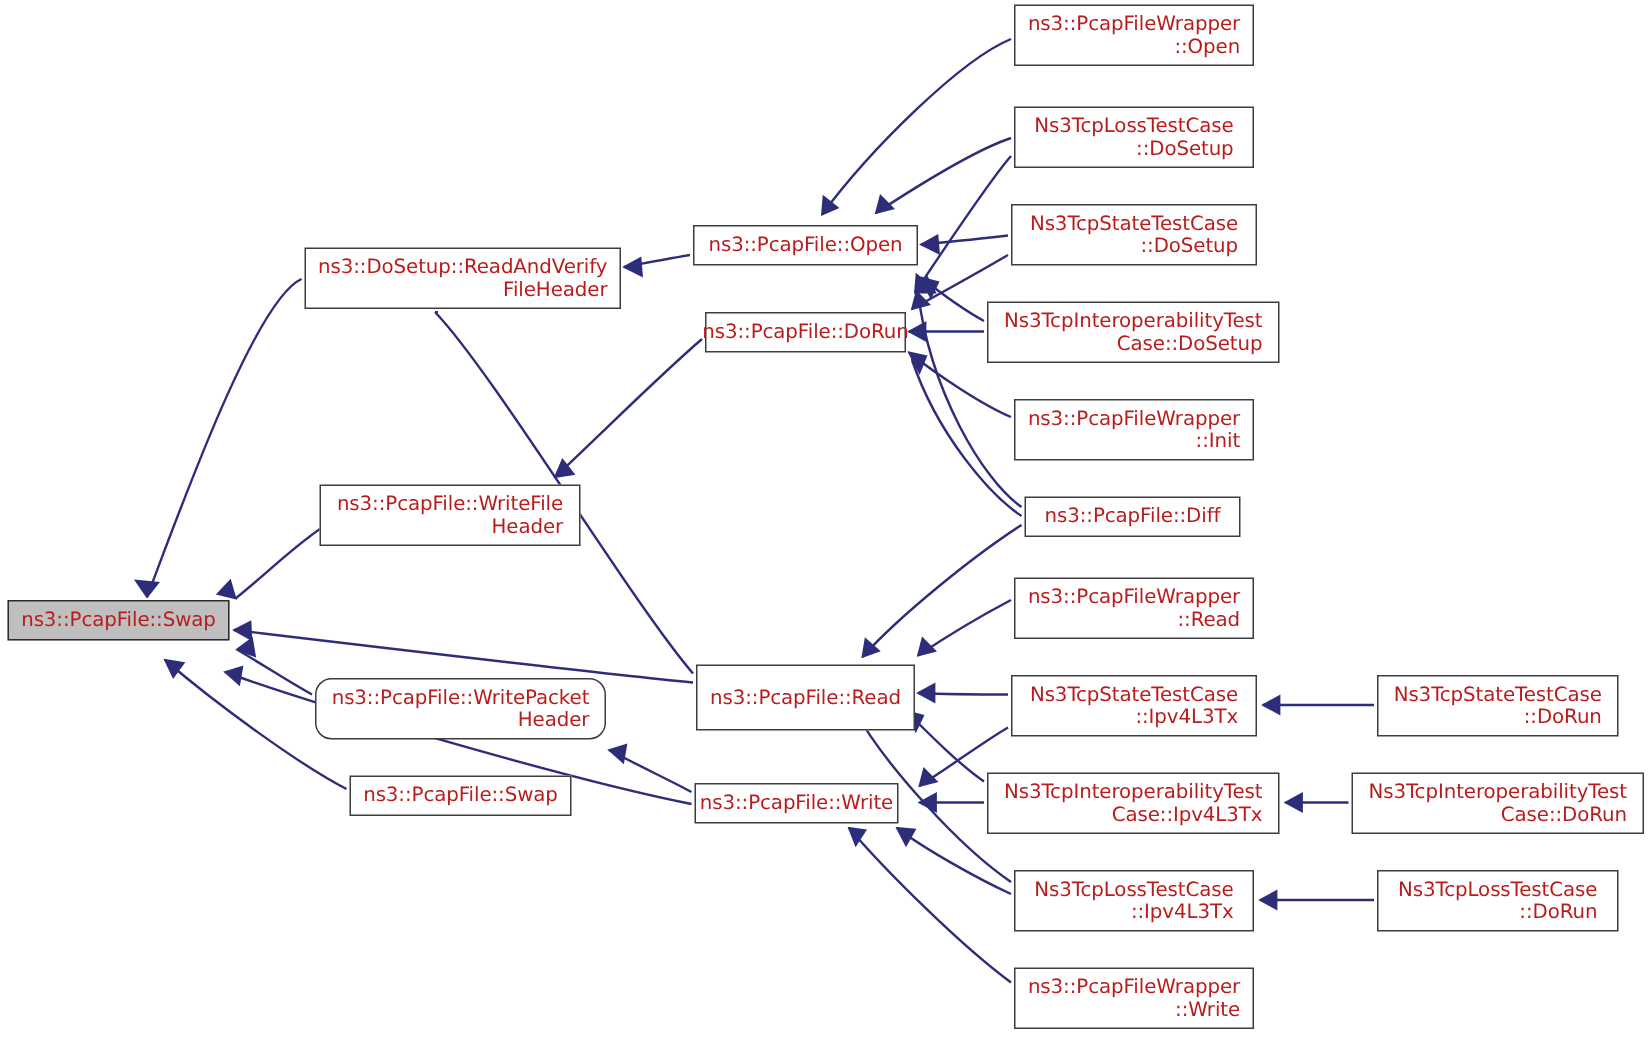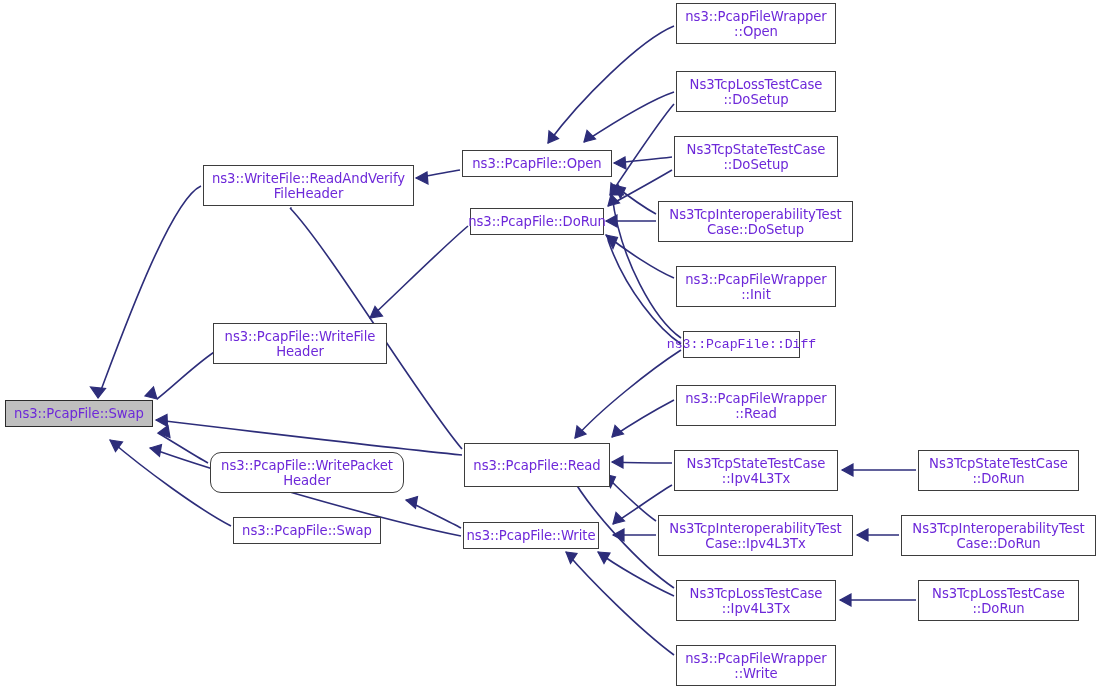--- a/index.html
+++ b/index.html
@@ -20,27 +20,27 @@
     left: 0;
     top: 0;
     width: 1101px;
     height: 691px;
   }
   .node {
     position: absolute;
     box-sizing: border-box;
     border: 1px solid #3d3d3d;
     background: #ffffff;
-    color: #6d28d9;
+    color: #b91c1c;
     font-size: 13.2px;
     line-height: 15px;
     display: flex;
     align-items: center;
     justify-content: center;
-    text-align: center;
+    text-align: right;
     white-space: pre-line;
     letter-spacing: -0.05px;
   }
   .node.highlight {
     background: #bfbfbf;
     border-color: #2b2b2b;
   }
 </style>
 </head>
 <body>
@@ -106,42 +106,42 @@
       <path d="M 674,655 C 640,630 590,580 566,552" fill="none" stroke="#2d2d7a" stroke-width="1.6"></path>
       <path d="M 566,552 l 11,1.5 l -6.5,10 z" fill="#2d2d7a" stroke="#2d2d7a" stroke-width="1.2"></path>
       <path d="M 916,470 L 842,470" fill="none" stroke="#2d2d7a" stroke-width="1.6"></path>
       <path d="M 842,470 l 11,-6 l 0,12 z" fill="#2d2d7a" stroke="#2d2d7a" stroke-width="1.2"></path>
       <path d="M 899,535 L 857,535" fill="none" stroke="#2d2d7a" stroke-width="1.6"></path>
       <path d="M 857,535 l 11,-6 l 0,12 z" fill="#2d2d7a" stroke="#2d2d7a" stroke-width="1.2"></path>
       <path d="M 916,600 L 840,600" fill="none" stroke="#2d2d7a" stroke-width="1.6"></path>
       <path d="M 840,600 l 11,-6 l 0,12 z" fill="#2d2d7a" stroke="#2d2d7a" stroke-width="1.2"></path>
     </svg>
 <div class="node highlight" style="left: 5px; top: 400px; width: 148px; height: 27px;">ns3::PcapFile::Swap</div>
-    <div class="node" style="left: 203px; top: 165px; width: 211px; height: 41px;">ns3::WriteFile::ReadAndVerify
+    <div class="node" style="left: 203px; top: 165px; width: 211px; height: 41px;">ns3::DoSetup::ReadAndVerify
 FileHeader</div>
     <div class="node" style="left: 213px; top: 323px; width: 174px; height: 41px;">ns3::PcapFile::WriteFile
 Header</div>
     <div class="node" style="left: 210px; top: 452px; width: 194px; height: 41px; border-radius: 11px;">ns3::PcapFile::WritePacket
 Header</div>
     <div class="node" style="left: 233px; top: 517px; width: 148px; height: 27px;">ns3::PcapFile::Swap</div>
     <div class="node" style="left: 462px; top: 150px; width: 150px; height: 27px;">ns3::PcapFile::Open</div>
     <div class="node" style="left: 470px; top: 208px; width: 134px; height: 27px;">ns3::PcapFile::DoRun</div>
     <div class="node" style="left: 464px; top: 443px; width: 146px; height: 44px;">ns3::PcapFile::Read</div>
     <div class="node" style="left: 463px; top: 522px; width: 136px; height: 27px;">ns3::PcapFile::Write</div>
     <div class="node" style="left: 676px; top: 3px; width: 160px; height: 41px;">ns3::PcapFileWrapper
 ::Open</div>
     <div class="node" style="left: 676px; top: 71px; width: 160px; height: 41px;">Ns3TcpLossTestCase
 ::DoSetup</div>
     <div class="node" style="left: 674px; top: 136px; width: 164px; height: 41px;">Ns3TcpStateTestCase
 ::DoSetup</div>
     <div class="node" style="left: 658px; top: 201px; width: 195px; height: 41px;">Ns3TcpInteroperabilityTest
 Case::DoSetup</div>
     <div class="node" style="left: 676px; top: 266px; width: 160px; height: 41px;">ns3::PcapFileWrapper
 ::Init</div>
-    <div class="node" style="left: 683px; top: 331px; width: 117px; height: 27px; font-family: Liberation Mono, monospace;">ns3::PcapFile::Diff</div>
+    <div class="node" style="left: 683px; top: 331px; width: 144px; height: 27px;">ns3::PcapFile::Diff</div>
     <div class="node" style="left: 676px; top: 385px; width: 160px; height: 41px;">ns3::PcapFileWrapper
 ::Read</div>
     <div class="node" style="left: 674px; top: 450px; width: 164px; height: 41px;">Ns3TcpStateTestCase
 ::Ipv4L3Tx</div>
     <div class="node" style="left: 658px; top: 515px; width: 195px; height: 41px;">Ns3TcpInteroperabilityTest
 Case::Ipv4L3Tx</div>
     <div class="node" style="left: 676px; top: 580px; width: 160px; height: 41px;">Ns3TcpLossTestCase
 ::Ipv4L3Tx</div>
     <div class="node" style="left: 676px; top: 645px; width: 160px; height: 41px;">ns3::PcapFileWrapper
 ::Write</div>

